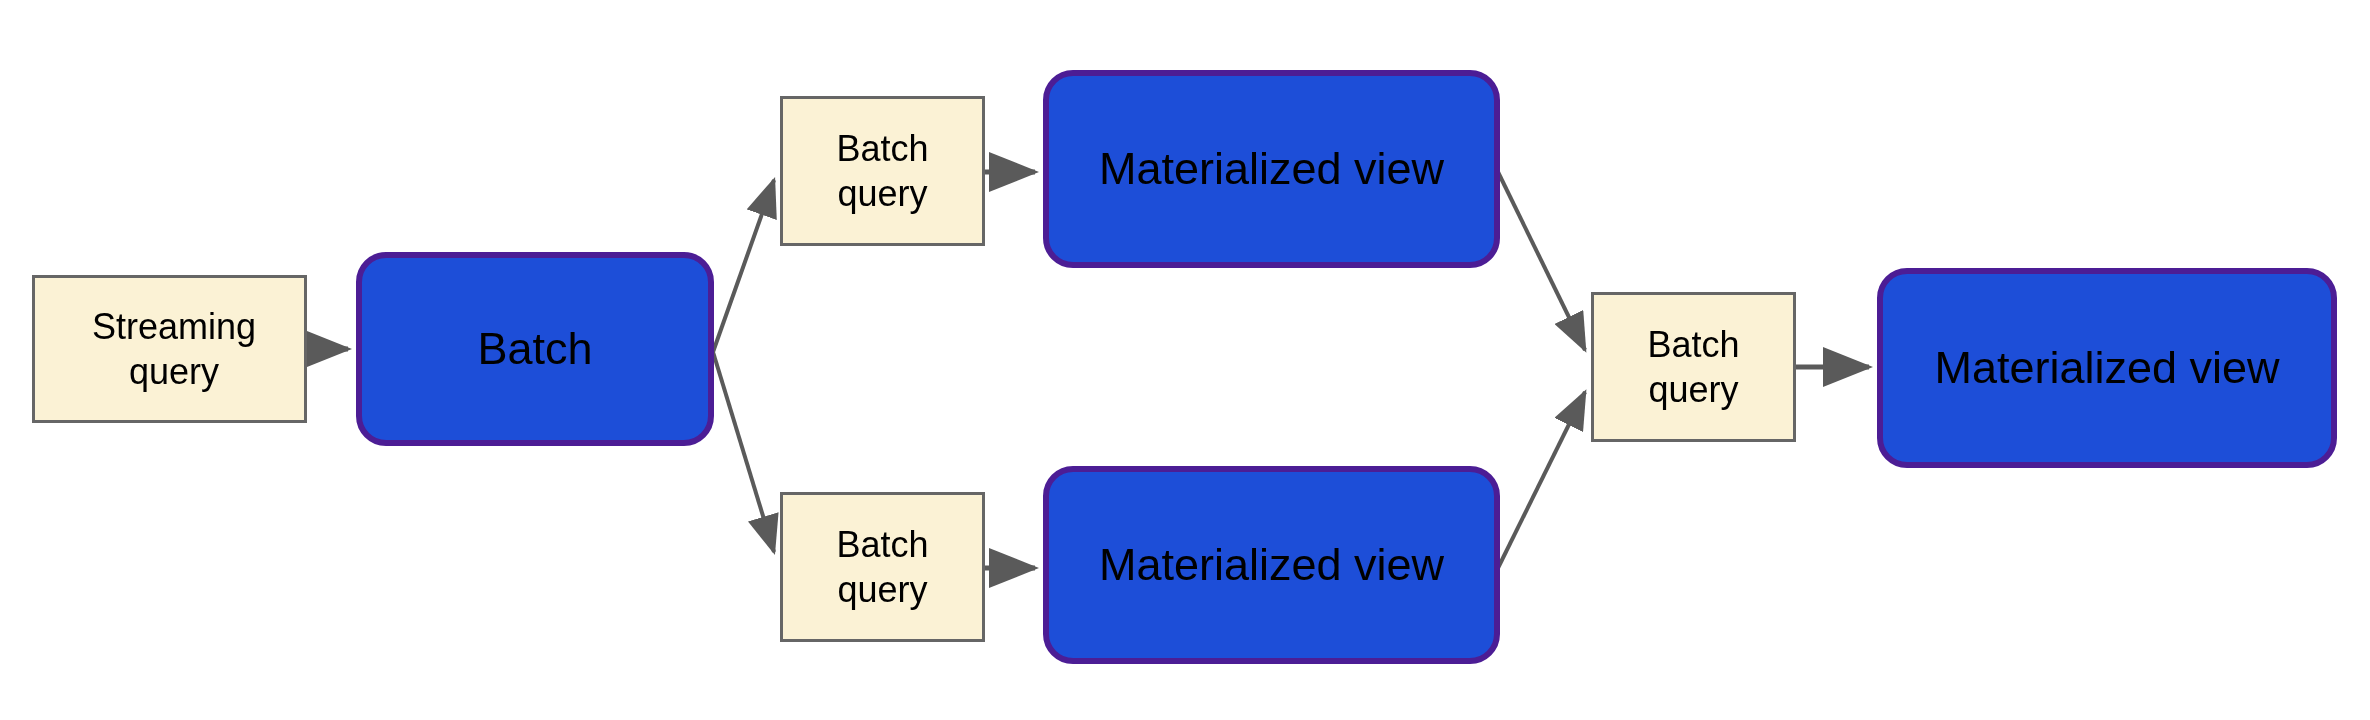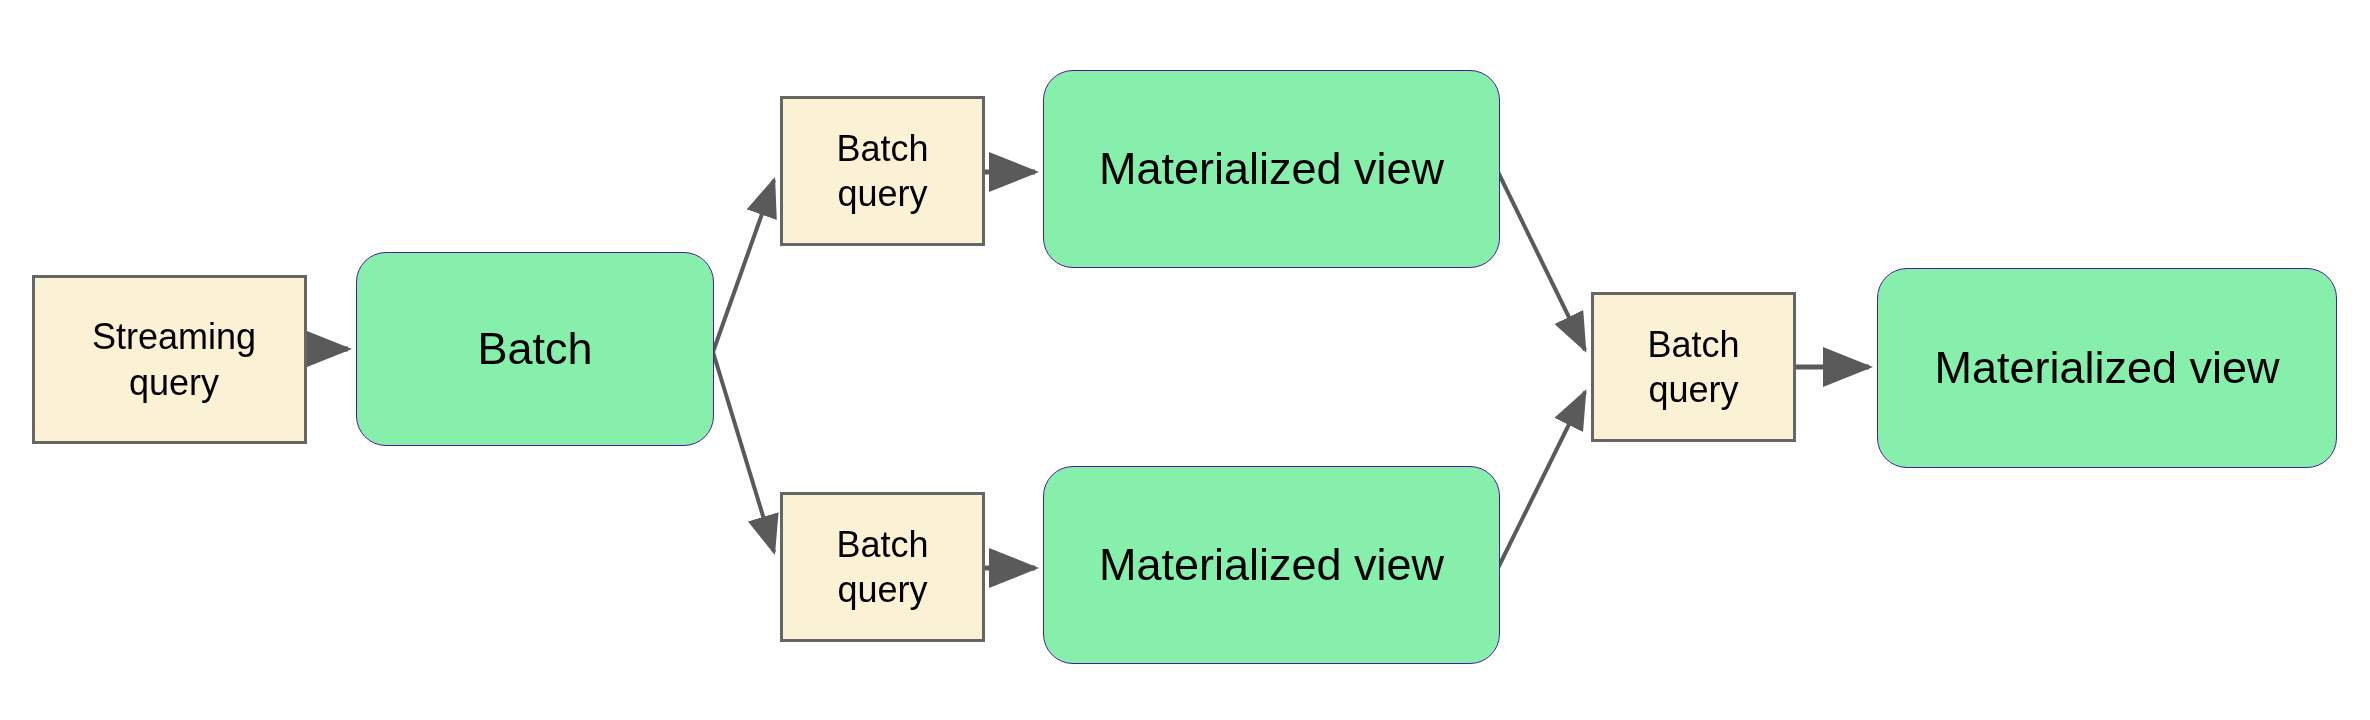--- a/index.html
+++ b/index.html
@@ -40,22 +40,22 @@
     white-space: pre-line;
     overflow: hidden;
   }
   .node-process {
     background: #fbf2d5;
     border: 3px solid #666666;
     border-radius: 0;
     font-size: 36px;
   }
   .node-store {
-    background: #86efac;
-    border: 1px solid #4c1d95;
+    background: #1d4ed8;
+    border: 6px solid #4c1d95;
     border-radius: 30px;
     font-size: 45px;
   }
   .node-label {
     display: block;
     white-space: pre-line;
     padding: 0 6px;
   }
 </style>
 </head>
@@ -96,21 +96,21 @@
 
     <g>
       <line x1="1498" y1="568" x2="1585" y2="392" stroke="#5a5a5a" stroke-width="4" marker-end="url(#arrowhead)"></line>
     </g>
 
     <g>
       <line x1="1796" y1="367" x2="1869" y2="367" stroke="#5a5a5a" stroke-width="5" marker-end="url(#arrowhead)"></line>
     </g>
   </svg>
 
-  <div class="node node-process" id="node-streaming-query" style="left:32px; top:275px; width:275px; height:169px;padding-left:9px;">
+  <div class="node node-process" id="node-streaming-query" style="left:32px; top:275px; width:275px; height:148px;padding-left:9px;">
     <span class="node-label">Streaming
 query</span>
   </div>
 
   <div class="node node-store" id="node-table" style="left:356px; top:252px; width:358px; height:194px;">
     <span class="node-label">Batch</span>
   </div>
 
   <div class="node node-process" id="node-batch-query-top" style="left:780px; top:96px; width:205px; height:150px;">
     <span class="node-label">Batch

